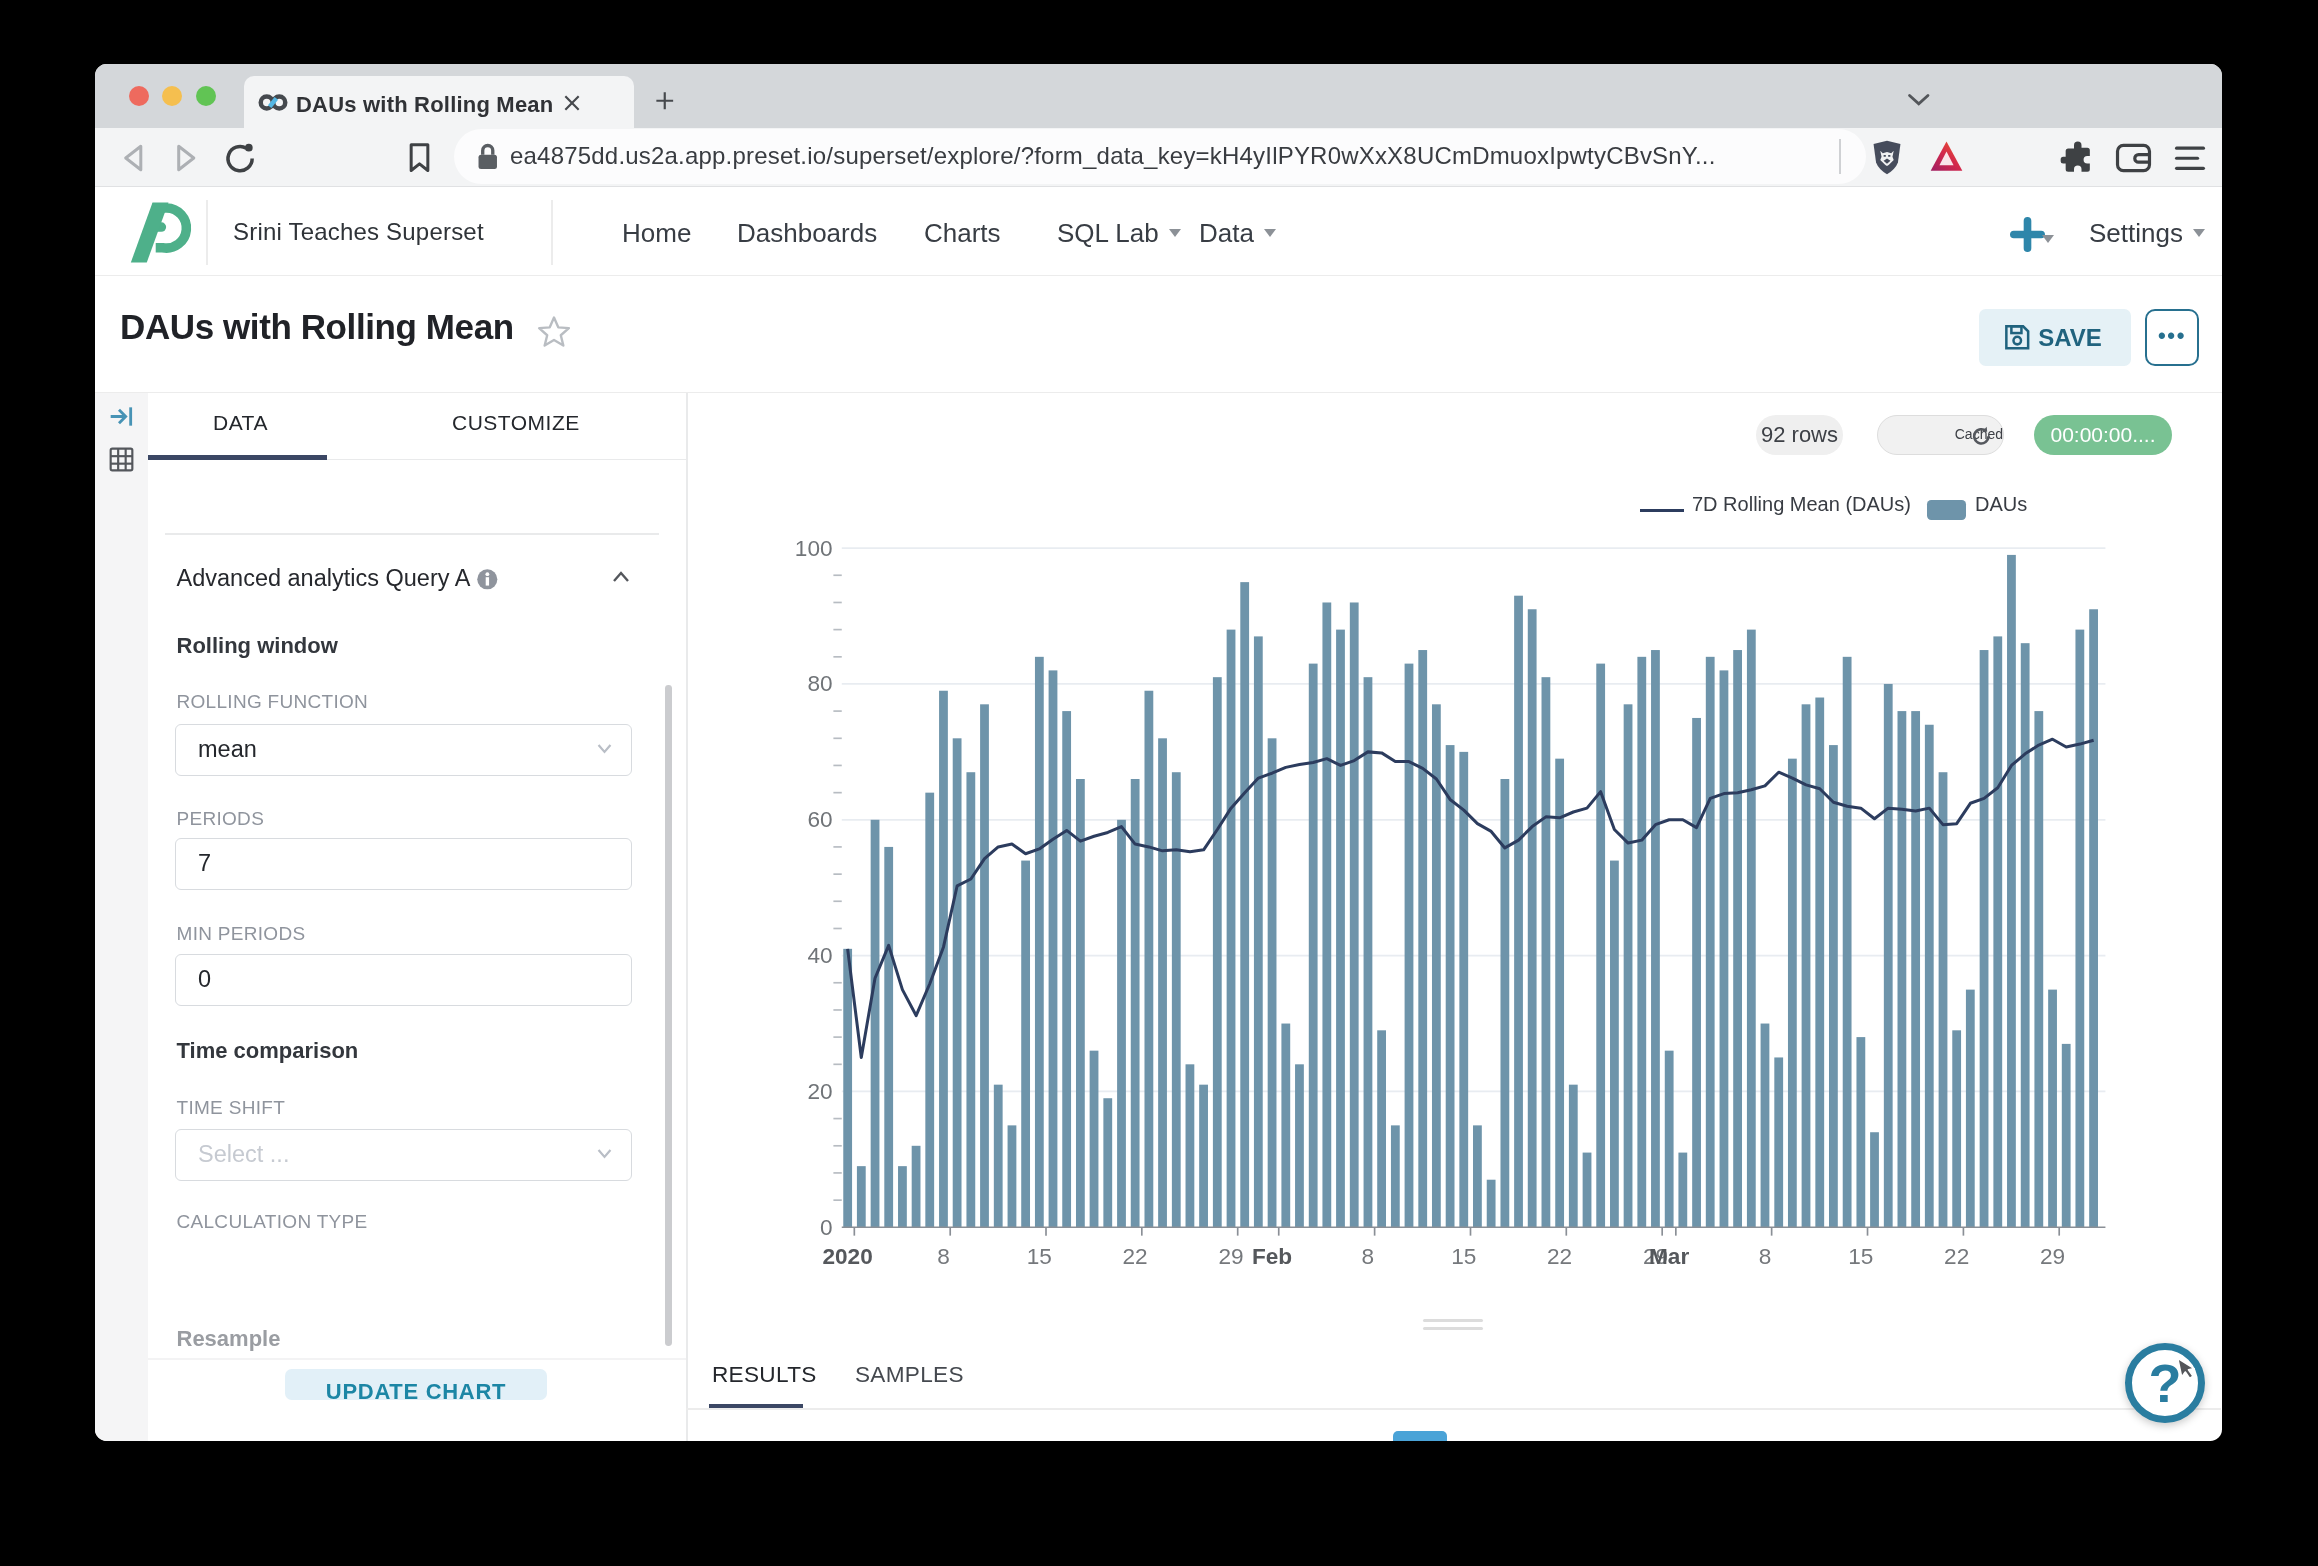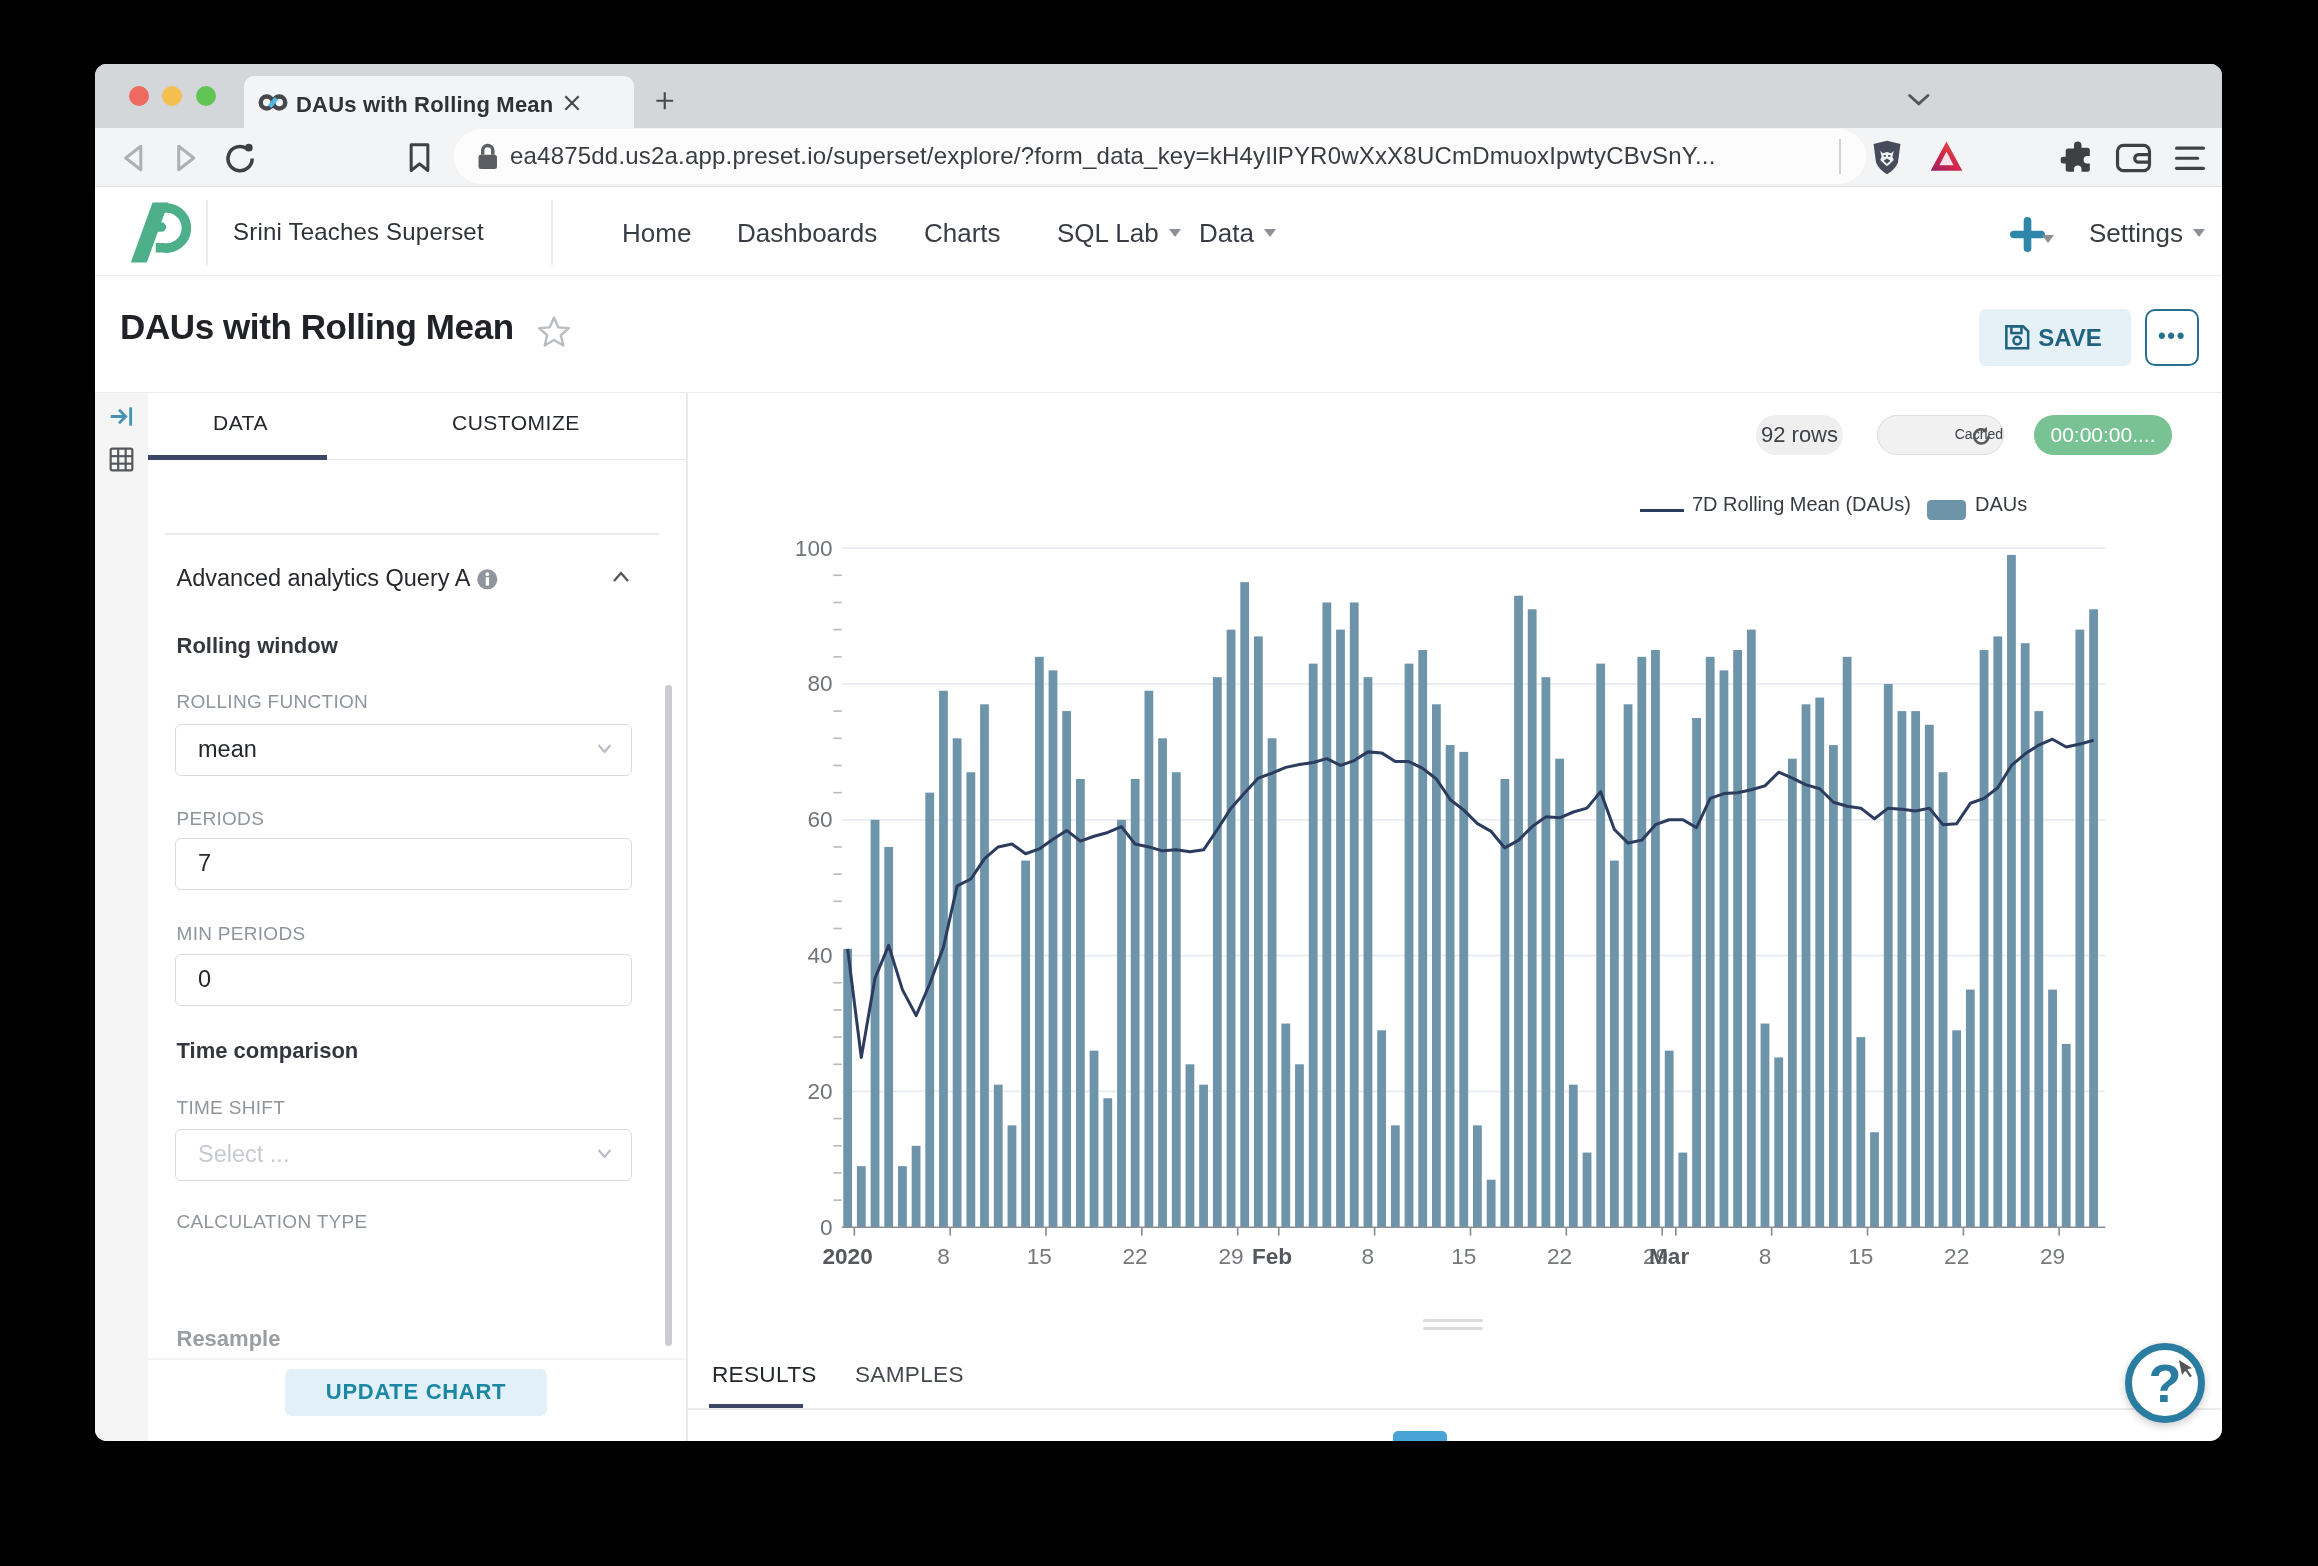--- a/index.html
+++ b/index.html
@@ -24,21 +24,21 @@
 .lpanel{position:absolute;left:53px;top:329px;width:538px;height:1048px;background:#fff}
 .rdiv{position:absolute;left:591px;top:329px;width:1.7px;height:1048px;background:#e9eaeb}
 .tabs2{position:absolute;left:0;top:0;width:100%;height:67px;border-bottom:1.7px solid #e9eaeb}
 .t2{position:absolute;top:18.4px;font-size:21px;color:#24272c;letter-spacing:0.5px}
 .t2line{position:absolute;left:0;top:62px;width:179px;height:5px;background:#3b4764}
 .lbl{position:absolute;font-size:19px;color:#8f949d;letter-spacing:0.3px}
 .bold{position:absolute;font-size:22px;font-weight:700;color:#33373d}
 .ibox{position:absolute;left:27px;width:457px;height:52px;border:1.7px solid #d8dbdf;border-radius:6px;background:#fff;font-size:23.5px;color:#24272c;line-height:49px;padding-left:22px}
 .chev{position:absolute;right:18.4px;top:15px;width:17px;height:17px}
 .row{position:absolute;left:0;width:100%}
-.updbtn{position:absolute;left:137px;top:976px;width:262px;height:47px;background:#e2f0f8;border-radius:6.7px;color:#1c86a5;font-size:22px;font-weight:700;text-align:center;line-height:45px;letter-spacing:0.7px}
+.updbtn{position:absolute;left:137px;top:976px;width:262px;height:31px;background:#e2f0f8;border-radius:6.7px;color:#1c86a5;font-size:22px;font-weight:700;text-align:center;line-height:45px;letter-spacing:0.7px}
 .sbar{position:absolute;left:570px;top:621px;width:6.7px;height:661px;background:#cbcccf;border-radius:3.4px}
 .pill{position:absolute;height:40px;border-radius:20px;font-size:22px;color:#3d4046;text-align:center}
 .legend{position:absolute;top:429px;font-size:20px;color:#383c43}
 .chart{position:absolute;left:591px;top:329px}
 .rtab{position:absolute;font-size:22.6px;color:#24272c;letter-spacing:0.3px}
 .helpc{position:absolute;left:2030px;top:1279px;width:80px;height:80px;border:7.5px solid #2a7da0;border-radius:50%;background:#fff;box-shadow:0 2.5px 8.4px rgba(0,0,0,.22);color:#2a7da0;font-size:54px;font-weight:700;text-align:center;line-height:67px}
 </style></head><body>
 <div class="win">
 
 <div class="tabbar">

